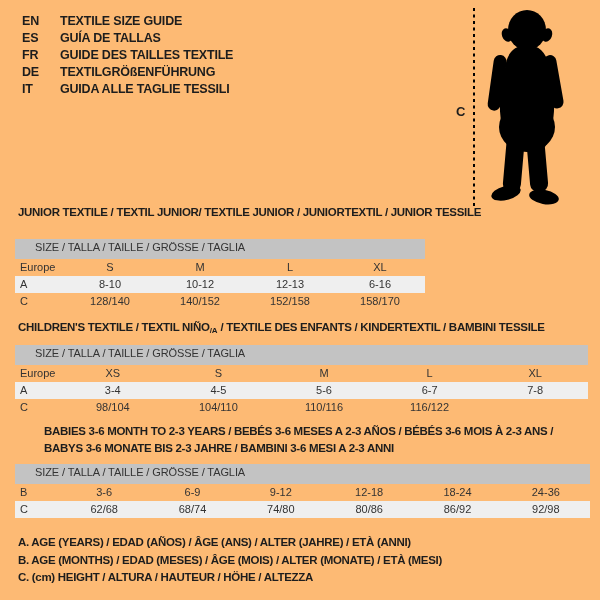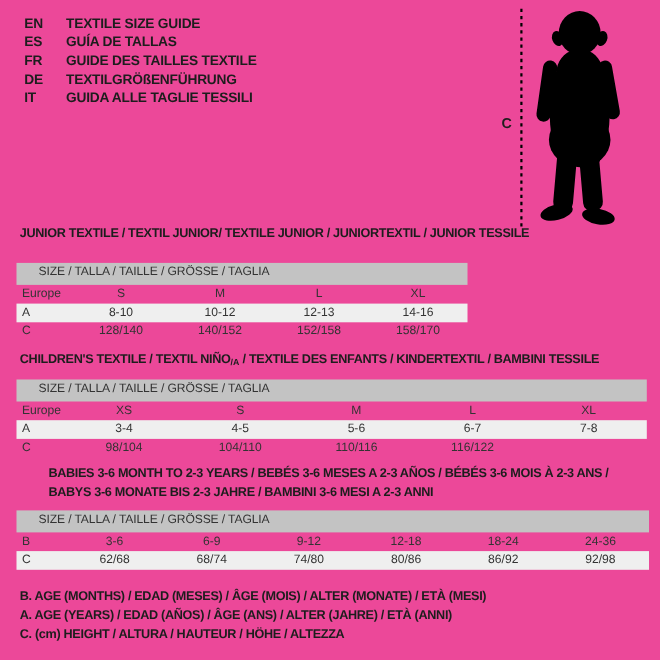--- a/index.html
+++ b/index.html
@@ -1,17 +1,17 @@
 <!DOCTYPE html>
 <html><head>
 <meta charset="utf-8">
 <style>
   html,body { margin:0; padding:0; background:#ffffff; }
   .page {
-    position:relative; width:600px; height:600px; background:#ec4899;
+    position:relative; width:600px; height:600px; background:#fdba74;
     font-family:"Liberation Sans", sans-serif; color:#1d1d1d; overflow:hidden;
   }
   
   .lang-list { position:absolute; left:22px; top:13px; }
   .lang-row { display:flex; height:17px; line-height:17px;
               font-weight:bold; font-size:12.5px; letter-spacing:-0.2px; }
   .lang-code { width:38px; }
   .lang-title { white-space:nowrap; }
 
   
@@ -98,21 +98,21 @@
       <span class="t-cell">S</span>
       <span class="t-cell">M</span>
       <span class="t-cell">L</span>
       <span class="t-cell">XL</span>
     </div>
     <div class="t-row shaded">
       <span class="t-label">A</span>
       <span class="t-cell">8-10</span>
       <span class="t-cell">10-12</span>
       <span class="t-cell">12-13</span>
-      <span class="t-cell">14-16</span>
+      <span class="t-cell">6-16</span>
     </div>
     <div class="t-row">
       <span class="t-label">C</span>
       <span class="t-cell">128/140</span>
       <span class="t-cell">140/152</span>
       <span class="t-cell">152/158</span>
       <span class="t-cell">158/170</span>
     </div>
   </div>
 
@@ -164,18 +164,18 @@
       <span class="t-cell">62/68</span>
       <span class="t-cell">68/74</span>
       <span class="t-cell">74/80</span>
       <span class="t-cell">80/86</span>
       <span class="t-cell">86/92</span>
       <span class="t-cell">92/98</span>
     </div>
   </div>
 
   <div class="footnotes">
+    <div class="footnote">A. AGE (YEARS) / EDAD (AÑOS) / ÂGE (ANS) / ALTER (JAHRE) / ETÀ (ANNI)</div>
     <div class="footnote">B. AGE (MONTHS) / EDAD (MESES) / ÂGE (MOIS) / ALTER (MONATE) / ETÀ (MESI)</div>
-    <div class="footnote">A. AGE (YEARS) / EDAD (AÑOS) / ÂGE (ANS) / ALTER (JAHRE) / ETÀ (ANNI)</div>
     <div class="footnote">C. (cm) HEIGHT / ALTURA / HAUTEUR / HÖHE / ALTEZZA</div>
   </div>
 
 </div>
 
 </body></html>

